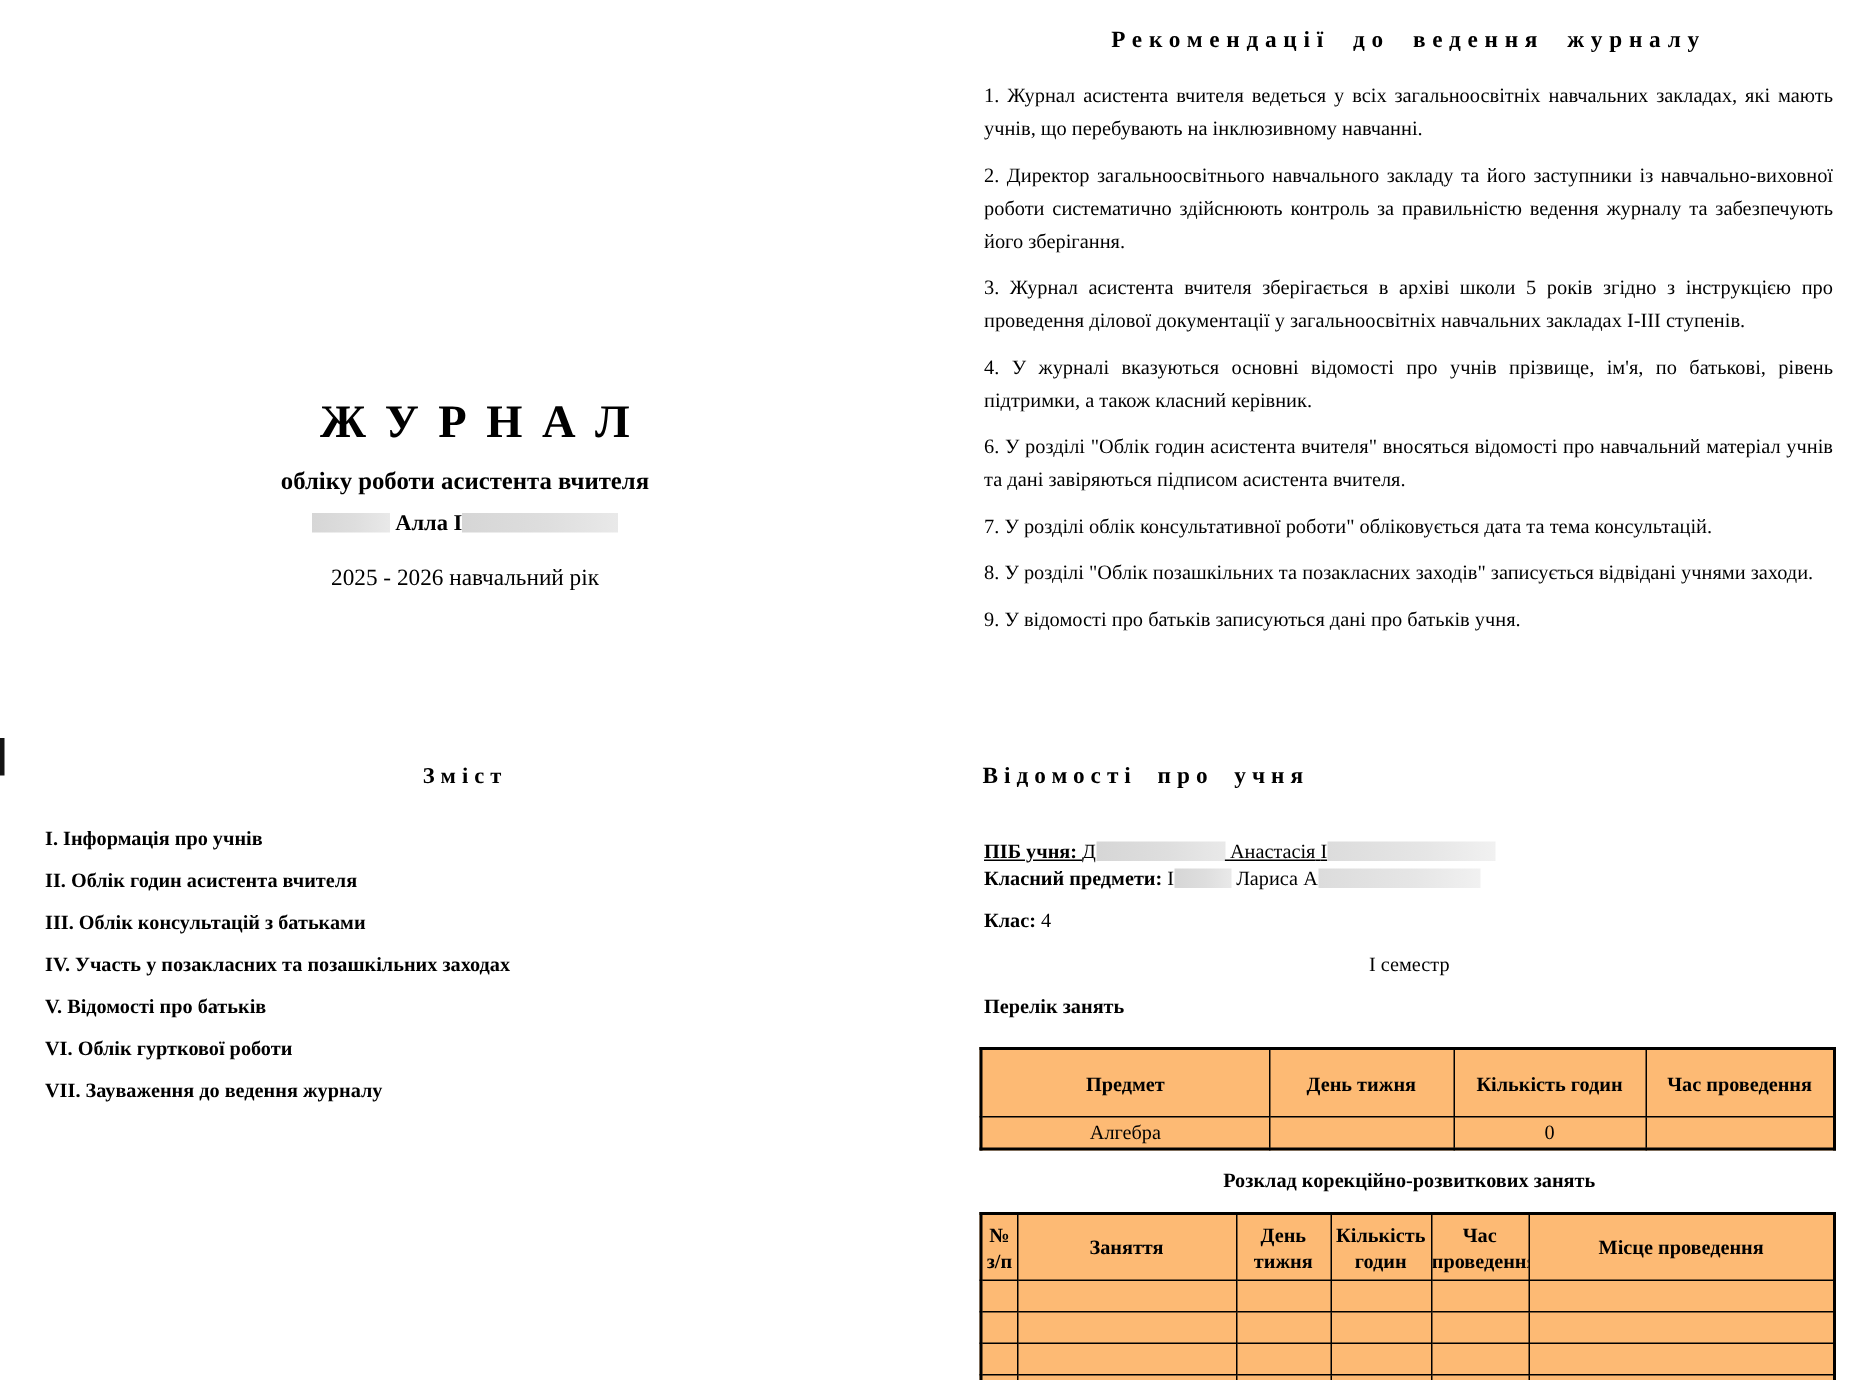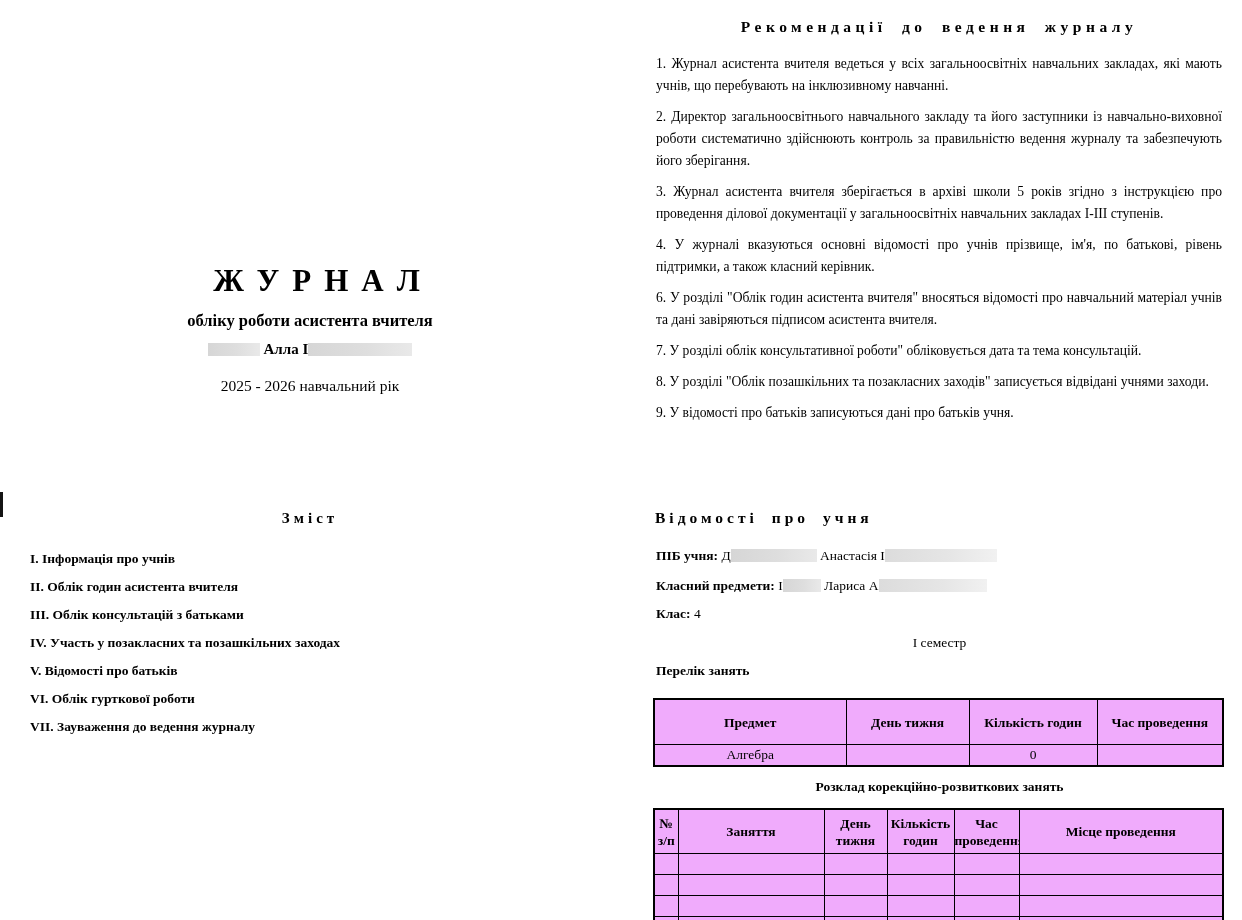--- a/index.html
+++ b/index.html
@@ -20,32 +20,32 @@
   .recs p{font-size:13.6px;line-height:22px;margin:0 0 9px 0;text-align:justify;}
   
   .contents{position:absolute;left:10px;top:510px;width:600px;}
   .contents-heading{text-align:center;font-size:15px;font-weight:bold;letter-spacing:4px;margin:0 0 25px 0;}
   .contents-item{font-size:13.5px;font-weight:bold;padding-left:20px;line-height:14px;margin-bottom:14px;}
   
   .student-heading{position:absolute;left:655px;top:509px;width:567px;text-align:left;
     font-size:15.5px;font-weight:bold;letter-spacing:4px;word-spacing:6px;}
   .info-line{position:absolute;left:656px;width:567px;font-size:13.5px;}
   .info-label{font-weight:bold;}
-  .line-fio{top:548px;}
+  .line-fio{top:560px;text-decoration:underline;}
   .line-teacher{top:578px;}
   .line-class{top:606px;}
   .line-semester{top:635px;text-align:center;}
   .line-lessons-title{top:663px;text-align:left;font-weight:bold;}
   .line-schedule-title{top:779px;text-align:center;font-weight:bold;}
   
   .redact{display:inline-block;height:13px;vertical-align:-2px;
     background:linear-gradient(90deg,#d6d6d6 0%,#dedede 55%,#e9e9e9 100%);}
   .redact.light{background:linear-gradient(90deg,#dcdcdc 0%,#e6e6e6 60%,#f1f1f1 100%);}
   
-  table{border-collapse:collapse;table-layout:fixed;position:absolute;left:653px;background:#f0abfc;}
+  table{border-collapse:collapse;table-layout:fixed;position:absolute;left:653px;background:#fdba74;}
   table,td,th{border:1px solid #000;}
   table{border-width:2px;}
   th,td{padding:0;font-size:13.5px;text-align:center;vertical-align:middle;overflow:hidden;}
   th{font-weight:bold;line-height:17px;}
   .tbl-lessons{top:698px;width:569px;}
   .tbl-lessons th{height:44px;}
   .tbl-lessons td{height:20px;}
   .tbl-schedule{top:808px;width:569px;}
   .tbl-schedule th{height:43px;}
   .tbl-schedule td{height:20px;}

